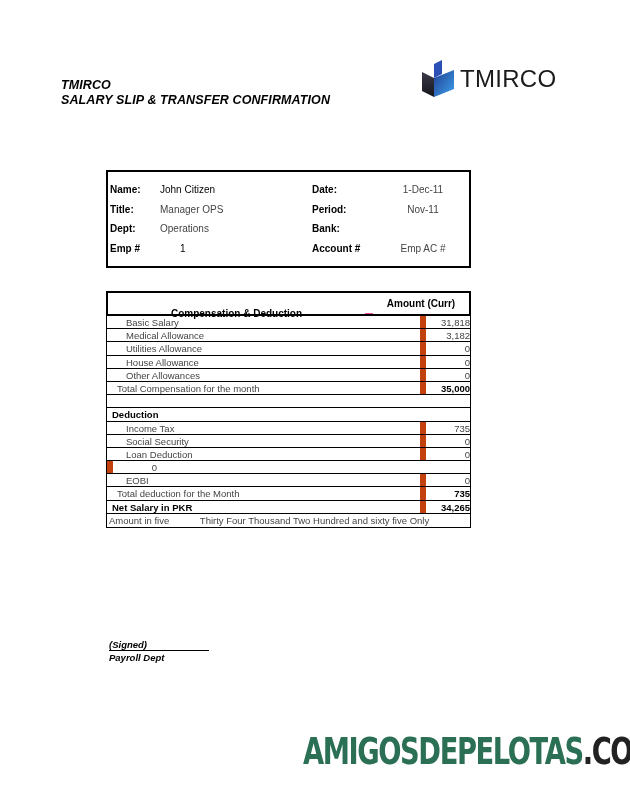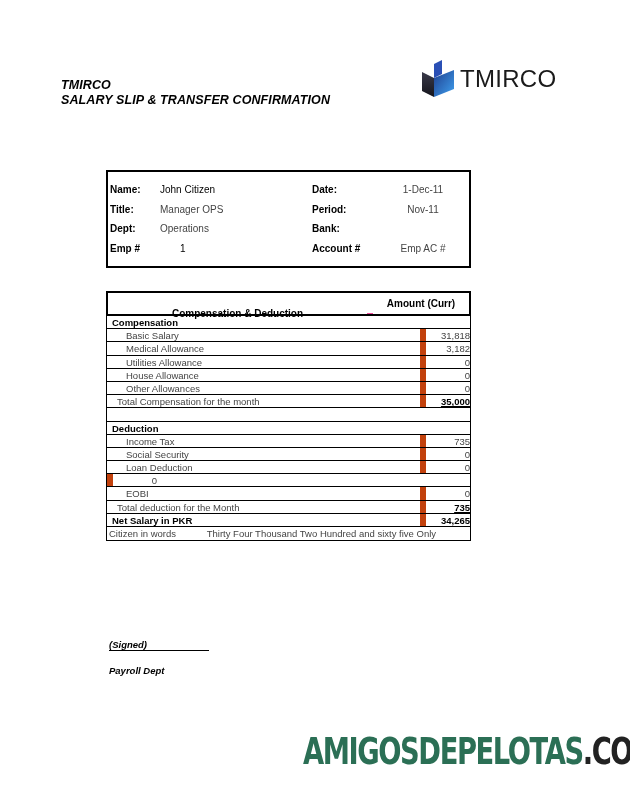--- a/index.html
+++ b/index.html
@@ -29,44 +29,44 @@
     .info-row .lbl.l2 { left: 204px; }
     .info-row .val.v2 { left: 280px; width: 70px; text-align: center; }
     .info-row .val.dark { color: #000; }
 
     .table-wrap {
       position: absolute; left: 106px; top: 291px; width: 365px;
     }
     .hdr {
       display: flex; height: 25px; border: 2px solid #000; font-size: 10px; font-weight: bold;
     }
-    .hdr .c1 { width: 265px; border-right: 6px solid #ec4899; display: flex; align-items: center; justify-content: center; margin-top: 20px; }
+    .hdr .c1 { width: 265px; border-right: 8px solid #ec4899; display: flex; align-items: center; justify-content: center; margin-top: 20px; }
     .hdr .c2 { flex: 1; display: flex; align-items: center; justify-content: center; border-radius: 9px; }
 
     .body-box { border-left: 1.5px solid #000; border-right: 1.5px solid #000; border-bottom: 1.5px solid #000; }
     .row { display: flex; height: 13.2px; font-size: 9.5px; line-height: 13px; border-bottom: 1px solid #000; }
     .row .desc { flex: 1; color: #444; white-space: nowrap; }
     .row .amt { width: 50px; text-align: right; color: #444; border-left: 6px solid #c2410c; padding-right: 0; }
     .row.section .desc { font-weight: bold; color: #000; padding-left: 5px; }
     .row.section .amt { border-left: none; }
     .row.item .desc { padding-left: 19px; }
     .row.total .desc { padding-left: 2px; margin-left: 8px; }
-    .row.total .amt { font-weight: bold; color: #000; text-decoration: underline; }
+    .row.total .amt { font-weight: bold; color: #000; }
     .row.net .desc { padding-left: 5px; font-weight: bold; color: #000; }
     .row.net .amt { font-weight: bold; color: #000; }
     .row.blank { height: 13.2px; }
     .row.blank .amt { border-left: none; }
     .row.words { border-bottom: none; }
     .row.words .desc { padding-left: 2px; }
     .row.words .words-text { margin-left: 28px; }
     .row.thick { border-bottom: 1.5px solid #000; }
 
     .sign-block { position: absolute; left: 109px; top: 639px; font-size: 9.5px; font-weight: bold; font-style: italic; }
     .sign-line { display: inline-block; width: 100px; border-bottom: 1px solid #000; }
-    .sign-dept { margin-top: 14px; }
+    .sign-dept { margin-top: 1px; }
 
     .watermark {
       position: absolute; left: 303px; top: 728px; font-family: "DejaVu Sans", sans-serif;
       font-weight: bold; font-size: 38px; letter-spacing: -2px; transform: scaleX(0.72); transform-origin: left top;
       white-space: nowrap; line-height: 46px;
     }
     .wm-green { color: #2b6f55; }
     .wm-dark { color: #222; }
   </style>
 </head>
@@ -120,24 +120,20 @@
     <span class="val v2">Emp AC #</span>
   </div>
 </div>
 
 <div class="table-wrap">
   <div class="hdr">
     <div class="c1">Compensation &amp; Deduction</div>
     <div class="c2">Amount (Curr)</div>
   </div>
   <div class="body-box">
-    <div class="row section">
-      <span class="desc">Compensation</span>
-      <span class="amt"></span>
-    </div>
     <div class="row item">
       <span class="desc">Basic Salary</span>
       <span class="amt">31,818</span>
     </div>
     <div class="row item">
       <span class="desc">Medical Allowance</span>
       <span class="amt">3,182</span>
     </div>
     <div class="row item">
       <span class="desc">Utilities Allowance</span>
@@ -185,21 +181,21 @@
     <div class="row total">
       <span class="desc">Total deduction for the Month</span>
       <span class="amt">735</span>
     </div>
     <div class="row net thick">
       <span class="desc">Net Salary in PKR</span>
       <span class="amt">34,265</span>
     </div>
     <div class="row words">
       <span class="desc">
-        <span>Citizen in words</span>
+        <span>Amount in five</span>
         <span class="words-text">Thirty Four Thousand Two Hundred and sixty five Only</span>
       </span>
     </div>
   </div>
 </div>
 
 <div class="sign-block">
   <div><span class="sign-line">(Signed)</span></div>
   <div class="sign-dept">Payroll Dept</div>
 </div>

